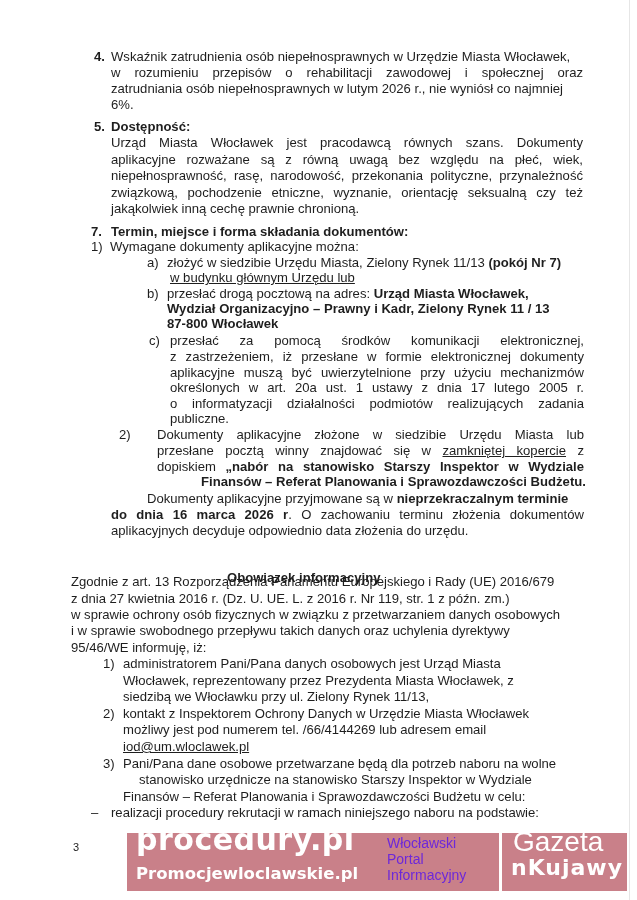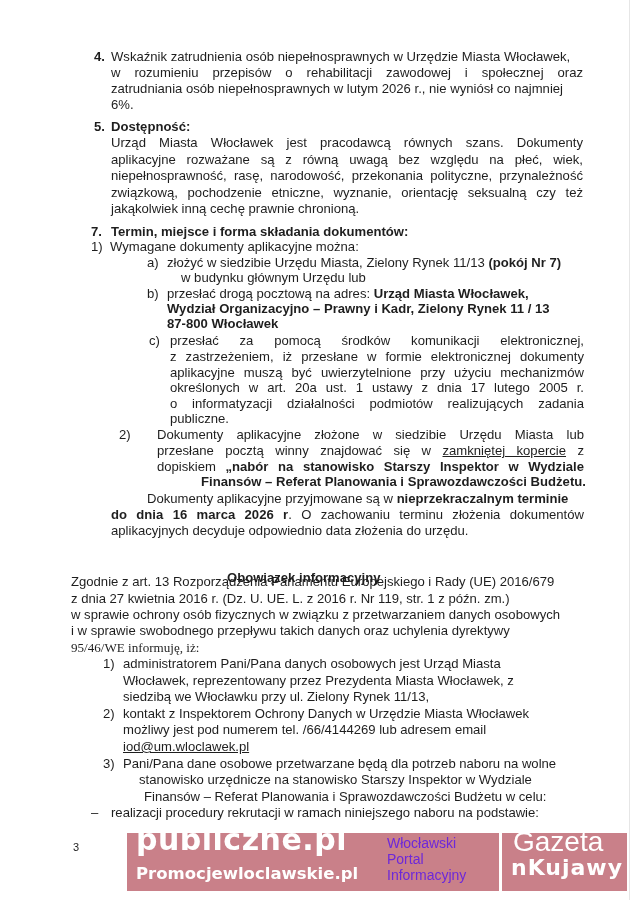--- a/index.html
+++ b/index.html
@@ -49,21 +49,21 @@
 
 <div>
   <span class="abs b" style="left:91px;top:224px;">7.</span>
   <span class="abs b" style="left:111px;top:224px;">Termin, miejsce i forma składania dokumentów:</span>
 
   <span class="abs" style="left:91px;top:239px;">1)</span>
   <span class="abs" style="left:110px;top:239px;">Wymagane dokumenty aplikacyjne można:</span>
 
   <span class="abs" style="left:147px;top:255px;">a)</span>
   <span class="abs" style="left:167px;top:255px;"><span>złożyć w siedzibie Urzędu Miasta, Zielony Rynek 11/13 </span><span class="b">(pokój Nr 7)</span></span>
-  <span class="abs" style="left:181px;top:270px;">w budynku głównym Urzędu lub</span>
+  <span class="abs" style="left:170px;top:270px;text-decoration:underline;">w budynku głównym Urzędu lub</span>
 
   <span class="abs" style="left:147px;top:286px;">b)</span>
   <span class="abs" style="left:167px;top:286px;"><span>przesłać drogą pocztową na adres: </span><span class="b">Urząd Miasta Włocławek,</span></span>
   <span class="abs b" style="left:167px;top:301px;">Wydział Organizacyjno – Prawny i Kadr, Zielony Rynek 11 / 13</span>
   <span class="abs b" style="left:167px;top:316px;">87-800 Włocławek</span>
 
   <span class="abs" style="left:149px;top:333px;">c)</span>
   <div class="abs just" style="left:170px;top:333px;width:414px;">przesłać za pomocą środków komunikacji elektronicznej,</div>
   <div class="abs just" style="left:170px;top:349px;width:414px;">z zastrzeżeniem, iż przesłane w formie elektronicznej dokumenty</div>
   <div class="abs just" style="left:170px;top:365px;width:414px;">aplikacyjne muszą być uwierzytelnione przy użyciu mechanizmów</div>
@@ -81,47 +81,47 @@
   <div class="abs just" style="left:111px;top:507px;width:473px;"><span class="b">do dnia 16 marca 2026 r</span><span>. O zachowaniu terminu złożenia dokumentów</span></div>
   <span class="abs" style="left:111px;top:523px;">aplikacyjnych decyduje odpowiednio data złożenia do urzędu.</span>
 </div>
 
 <div>
   <span class="abs b" style="left:227px;top:550px;margin-top:20px;">Obowiązek informacyjny</span>
   <span class="abs" style="left:71px;top:574px;">Zgodnie z art. 13 Rozporządzenia Parlamentu Europejskiego i Rady (UE) 2016/679</span>
   <span class="abs" style="left:71px;top:591px;">z dnia 27 kwietnia 2016 r. (Dz. U. UE. L. z 2016 r. Nr 119, str. 1 z późn. zm.)</span>
   <span class="abs" style="left:71px;top:607px;">w sprawie ochrony osób fizycznych w związku z przetwarzaniem danych osobowych</span>
   <span class="abs" style="left:71px;top:623px;">i w sprawie swobodnego przepływu takich danych oraz uchylenia dyrektywy</span>
-  <span class="abs" style="left:71px;top:640px;font-family:Liberation Serif, serif;">95/46/WE informuję, iż:</span>
+  <span class="abs" style="left:71px;top:640px;">95/46/WE informuję, iż:</span>
 
   <span class="abs" style="left:103px;top:656px;">1)</span>
   <span class="abs" style="left:123px;top:656px;">administratorem Pani/Pana danych osobowych jest Urząd Miasta</span>
   <span class="abs" style="left:123px;top:673px;">Włocławek, reprezentowany przez Prezydenta Miasta Włocławek, z</span>
   <span class="abs" style="left:123px;top:689px;">siedzibą we Włocławku przy ul. Zielony Rynek 11/13,</span>
 
   <span class="abs" style="left:103px;top:706px;">2)</span>
   <span class="abs" style="left:123px;top:706px;">kontakt z Inspektorem Ochrony Danych w Urzędzie Miasta Włocławek</span>
   <span class="abs" style="left:123px;top:722px;">możliwy jest pod numerem tel. /66/4144269 lub adresem email</span>
   <span class="abs u" style="left:123px;top:739px;">iod@um.wloclawek.pl</span>
 
   <span class="abs" style="left:103px;top:756px;">3)</span>
   <span class="abs" style="left:123px;top:756px;">Pani/Pana dane osobowe przetwarzane będą dla potrzeb naboru na wolne</span>
   <span class="abs" style="left:123px;top:772px;margin-left:16px;">stanowisko urzędnicze na stanowisko Starszy Inspektor w Wydziale</span>
-  <span class="abs" style="left:123px;top:789px;margin-left:21px;">Finansów – Referat Planowania i Sprawozdawczości Budżetu w celu:</span>
+  <span class="abs" style="left:123px;top:789px;">Finansów – Referat Planowania i Sprawozdawczości Budżetu w celu:</span>
 
   <span class="abs" style="left:91px;top:805px;">–</span>
   <span class="abs" style="left:111px;top:805px;">realizacji procedury rekrutacji w ramach niniejszego naboru na podstawie:</span>
 </div>
 
 <span class="pagenum">3</span>
 <div>
   <div class="banner-left"></div>
   <div class="banner-div"></div>
   <div class="banner-right"></div>
-  <span class="logo-big">publiczne.pl</span>
+  <span class="logo-big">procedury.pl</span>
   <span class="logo-small">Promocjewloclawskie.pl</span>
   <div class="portal">
     <div>Włocławski</div>
     <div>Portal</div>
     <div>Informacyjny</div>
   </div>
   <span class="gazeta">Gazeta</span>
   <span class="kujawy">nKujawy</span>
 </div>
 

